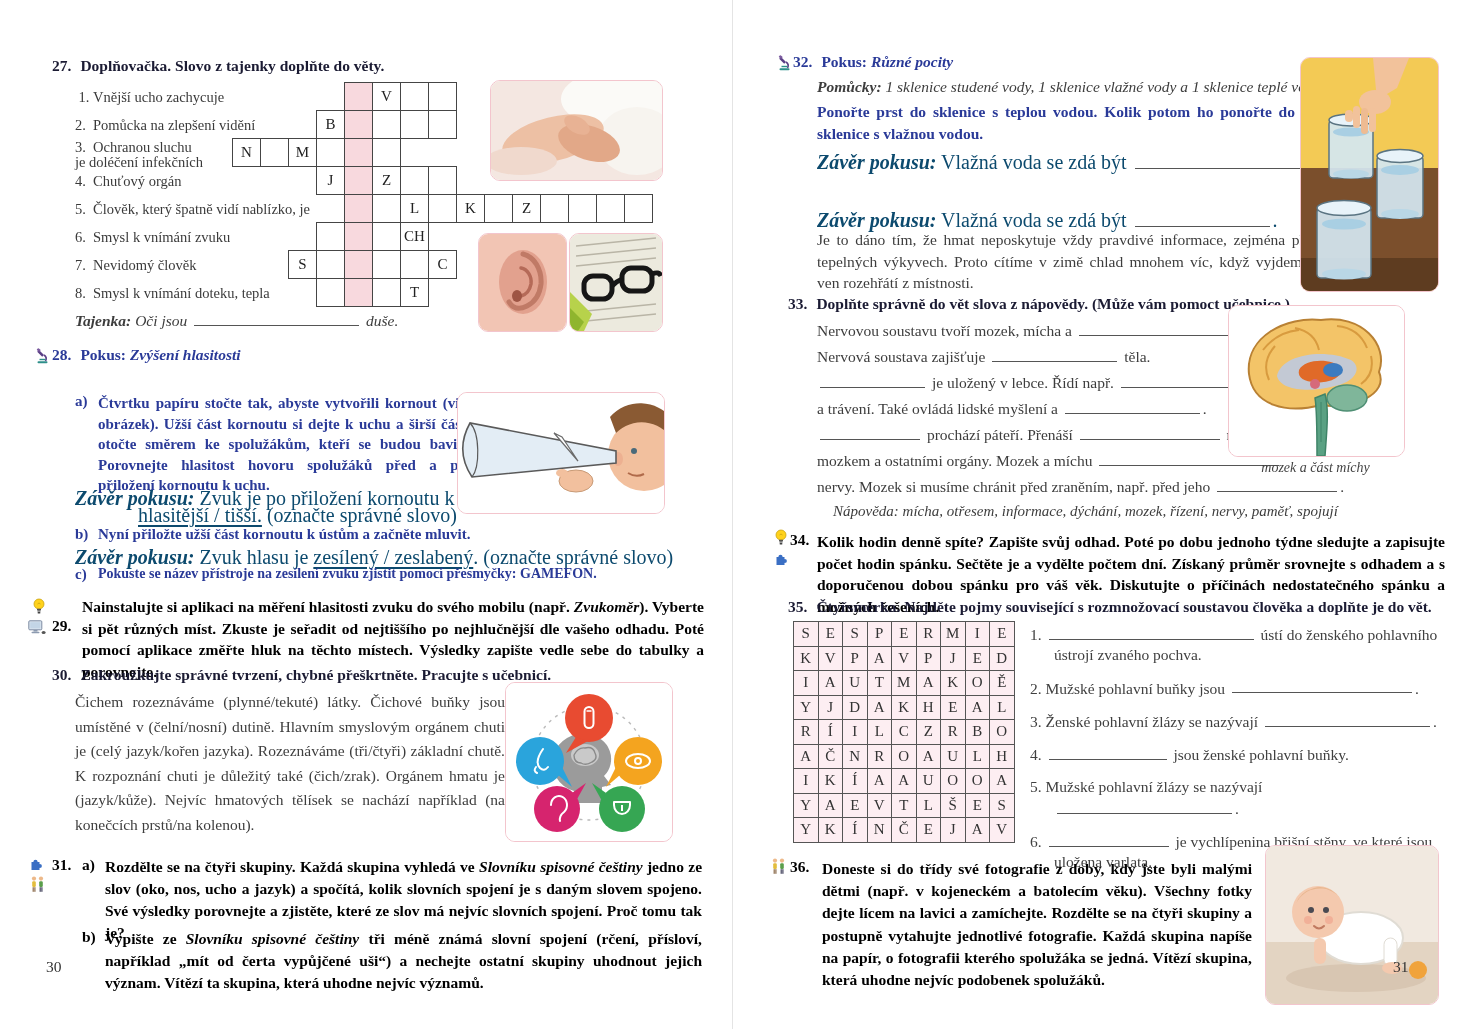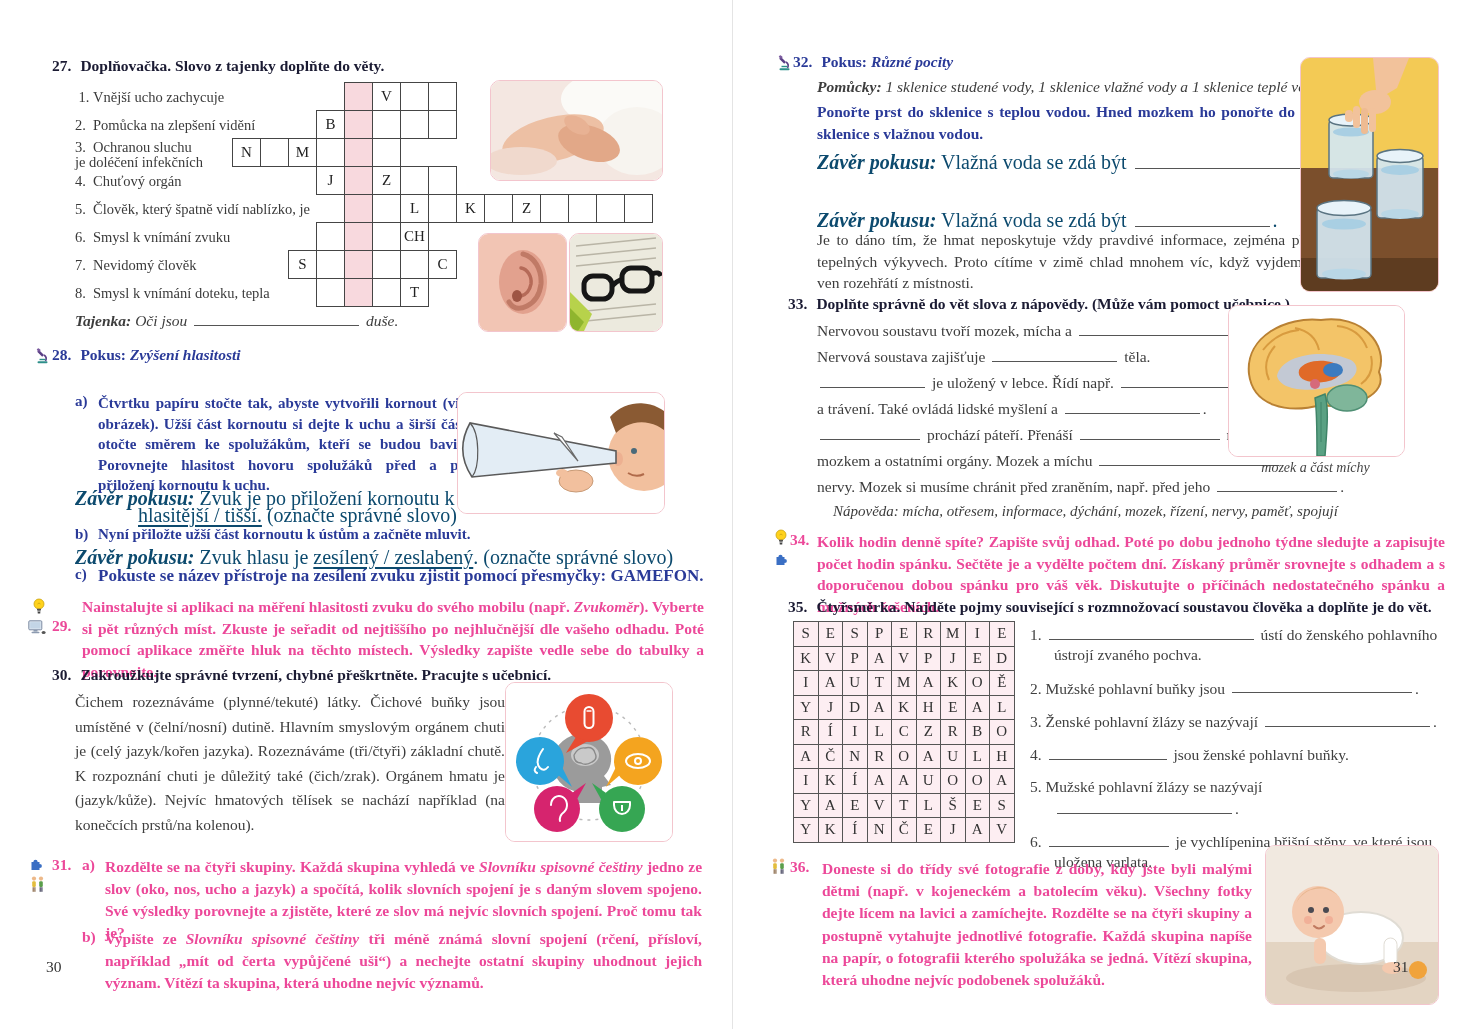--- a/index.html
+++ b/index.html
@@ -7,21 +7,21 @@
   .spread{position:relative;width:1466px;height:1029px;background:#fff;overflow:hidden;}
   .page{position:absolute;top:0;width:733px;height:862px;background:#fff;}
   .page-left{left:0;}
   .page-right{left:733px;}
   .gutter{position:absolute;left:732px;top:0;width:1px;height:1029px;background:#e4e4e4;}
   .abs{position:absolute;}
   .ex-head{position:absolute;font-weight:bold;font-size:15.5px;color:#1b1b33;white-space:nowrap;}
   .ex-head .num{margin-right:9px;}
   .blue{color:#2a3a98;}
   .bodytxt{font-size:15.5px;color:#3d3d3d;}
-  .boldblack{font-weight:bold;color:#ec4899;}
+  .boldblack{font-weight:bold;color:#000000;}
   .boldblue{font-weight:bold;color:#2a3a98;}
   .just{text-align:justify;}
   .sb{font-weight:bold;}
   .si{font-style:italic;}
   .su{text-decoration:underline;text-underline-offset:3px;}
   .blank{display:inline-block;border-bottom:1px solid #555;height:0.95em;margin:0 3px;vertical-align:baseline;}
   .clue{position:absolute;left:0;font-size:14.5px;color:#3a3a3a;white-space:nowrap;line-height:15px;}
   .clue-num{display:inline-block;width:18px;}
   .cw-cell{position:absolute;width:29px;height:29px;box-sizing:border-box;border:1px solid #454545;background:#fff;display:flex;align-items:center;justify-content:center;font-size:15px;color:#222;}
   .cw-cell.pink{background:#f8d9de;}
@@ -165,21 +165,21 @@
       <span class="blue si">Zvýšení hlasitosti</span>
     </div>
     <div class="abs boldblue" style="left:75px;top:393px;font-size:15px;">a)</div>
     <div class="abs boldblue just" style="left:98px;top:393px;width:368px;font-size:15px;line-height:20.5px;"><span class="sb">Čtvrtku papíru stočte tak, abyste vytvořili kornout (viz obrázek). Užší část kornoutu si dejte k uchu a širší část otočte směrem ke spolužákům, kteří se budou bavit. Porovnejte hlasitost hovoru spolužáků před a po přiložení kornoutu k uchu.</span></div>
     <div class="zaver-line" style="left:75px;top:487px;"><span class="sb si">Závěr pokusu:</span><span class=""> Zvuk je po přiložení kornoutu k uchu</span></div>
     <div class="zaver-line" style="left:138px;top:504px;"><span class="su">hlasitější / tišší.</span><span class=""> (označte správné slovo)</span></div>
     <div class="abs boldblue" style="left:75px;top:526px;font-size:15px;">b)</div>
     <div class="abs boldblue" style="left:98px;top:526px;font-size:15px;white-space:nowrap;"><span class="sb">Nyní přiložte užší část kornoutu k ústům a začněte mluvit.</span></div>
     <div class="zaver-line" style="left:75px;top:546px;"><span class="sb si">Závěr pokusu:</span><span class=""> Zvuk hlasu je </span><span class="su">zesílený / zeslabený</span><span class="">. (označte správné slovo)</span></div>
     <div class="abs boldblue" style="left:75px;top:566px;font-size:15px;">c)</div>
-    <div class="abs boldblue" style="left:98px;top:566px;font-size:17px;white-space:nowrap;"><span class="sb">Pokuste se název přístroje na zesílení zvuku zjistit pomocí přesmyčky: GAMEFON.</span></div>
+    <div class="abs boldblue" style="left:98px;top:566px;font-size:14px;white-space:nowrap;"><span class="sb">Pokuste se název přístroje na zesílení zvuku zjistit pomocí přesmyčky: GAMEFON.</span></div>
 
     <div class="imgbox" style="left:457px;top:392px;width:206px;height:120px;">
       <svg width="206" height="120" viewBox="0 0 206 120">
         <rect width="206" height="120" fill="#ffffff"></rect>
         <circle cx="186" cy="62" r="36" fill="#f2c09e"></circle>
         <path d="M158 40 a36 36 0 0 1 56 6 l0 -20 a40 40 0 0 0 -62 -2 z" fill="#8a5a33"></path>
         <circle cx="176" cy="58" r="3" fill="#4a6a7a"></circle>
         <path d="M170 80 q8 5 16 1" stroke="#b06a4a" stroke-width="2" fill="none"></path>
         <ellipse cx="160" cy="66" rx="5" ry="7" fill="#edb091"></ellipse>
         <path d="M12 30 C2 48 2 66 14 84 L158 70 L158 58 Z" fill="#e3edf5" stroke="#5a5a5a" stroke-width="1.6"></path>
@@ -290,21 +290,21 @@
         <path d="M8 7 q3.5 2.5 1.5 6" stroke="#5b3f86" stroke-width="1.6" fill="none"></path>
         <rect x="3.5" y="10.8" width="6" height="1.4" fill="#2e8f8a"></rect>
         <rect x="1.5" y="13.2" width="10" height="2" rx="1" fill="#2e8f8a"></rect>
       </svg>
     </div>
     <div class="ex-head" style="left:60px;top:53px;">
       <span class="num blue">32.</span><span class="blue">Pokus:</span>
       <span class="blue si">Různé pocity</span>
     </div>
     <div class="abs bodytxt" style="left:84px;top:78px;white-space:nowrap;"><span class="sb si">Pomůcky:</span><span class="si"> 1 sklenice studené vody, 1 sklenice vlažné vody a 1 sklenice teplé vody.</span></div>
-    <div class="abs boldblue just" style="left:84px;top:101px;width:478px;font-size:15.5px;line-height:22px;"><span class="sb">Ponořte prst do sklenice s teplou vodou. Hned mozkem ho ponořte do sklenice s vlažnou vodou.</span></div>
+    <div class="abs boldblue just" style="left:84px;top:101px;width:478px;font-size:15.5px;line-height:22px;"><span class="sb">Ponořte prst do sklenice s teplou vodou. Kolik potom ho ponořte do sklenice s vlažnou vodou.</span></div>
     <div class="zaver-line" style="left:84px;top:149px;"><span class="sb si">Závěr pokusu:</span><span class=""> Vlažná voda se zdá být </span><span class="blank" style="width: 190px;"></span><span class="">.</span></div>
     <div class="zaver-line" style="left:84px;top:207px;"><span class="sb si">Závěr pokusu:</span><span class=""> Vlažná voda se zdá být </span><span class="blank" style="width: 135px;"></span><span class="">.</span></div>
     <div class="abs bodytxt just" style="left:84px;top:229px;width:492px;line-height:21.5px;"><span class="">Je to dáno tím, že hmat neposkytuje vždy pravdivé informace, zejména při tepelných výkyvech. Proto cítíme v zimě chlad mnohem víc, když vyjdeme ven rozehřátí z místnosti.</span></div>
 
     <div class="imgbox" style="left:567px;top:57px;width:137px;height:233px;">
       <svg width="137" height="233" viewBox="0 0 137 233">
         <rect width="137" height="233" fill="#f6d470"></rect>
         <rect x="0" y="0" width="137" height="110" fill="#f3ca55"></rect>
         <rect x="0" y="110" width="137" height="123" fill="#7b4f2c"></rect>
         <rect x="0" y="200" width="137" height="33" fill="#5e3c20"></rect>

